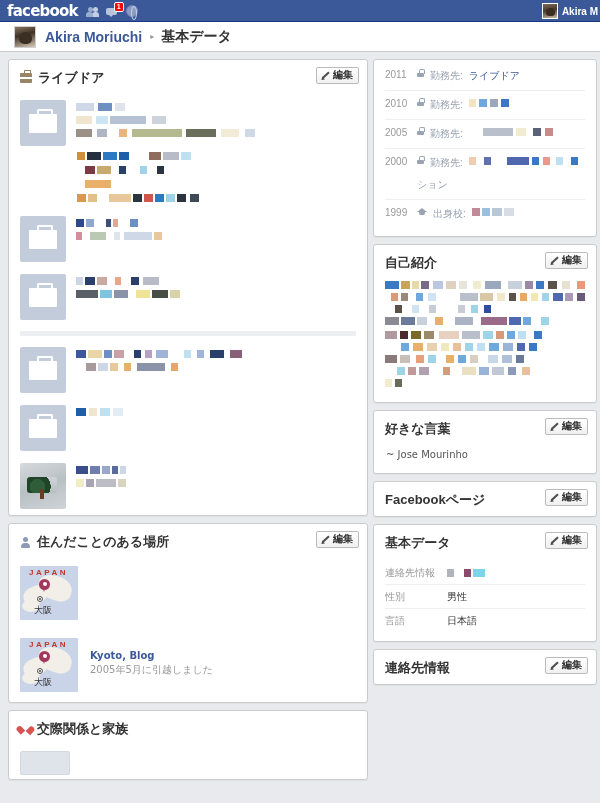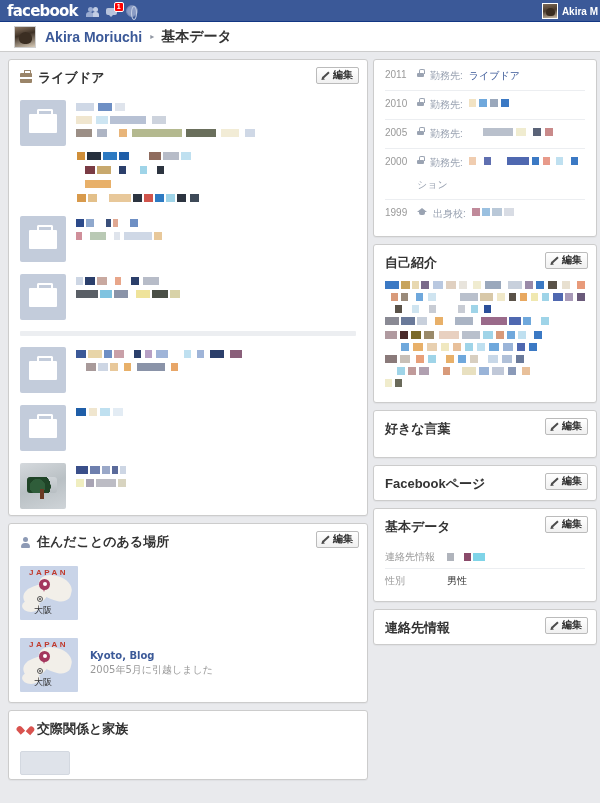--- a/index.html
+++ b/index.html
@@ -1047,20 +1047,21 @@
         <div class="card-head">
           <span class="card-title">
             <span>好きな言葉</span>
           </span>
           <span class="edit-btn">
             <span class="pencil-icon"></span>
             <span>編集</span>
           </span>
         </div>
         <div class="quote-body">
+          <div class="quote-author">~ Jose Mourinho</div>
         </div>
       </div>
 
       <div class="card">
         <div class="card-head">
           <span class="card-title plain">
             <span>Facebookページ</span>
           </span>
           <span class="edit-btn">
             <span class="pencil-icon"></span>
@@ -1087,20 +1088,24 @@
                 <i style="width:10px"></i>
               <i style="width:7px;background:#8a4a6a"></i>
                 <i style="width:2px"></i>
               <i style="width:12px;background:#7fd4e8"></i>
             </span>
           </div>
           <div class="kv-row">
             <span class="kv-key">性別</span>
             <span class="kv-val">男性</span>
           </div>
+          <div class="kv-row">
+            <span class="kv-key">言語</span>
+            <span class="kv-val">日本語</span>
+          </div>
         </div>
       </div>
 
       <div class="card">
         <div class="card-head">
           <span class="card-title">
             <span>連絡先情報</span>
           </span>
           <span class="edit-btn">
             <span class="pencil-icon"></span>

